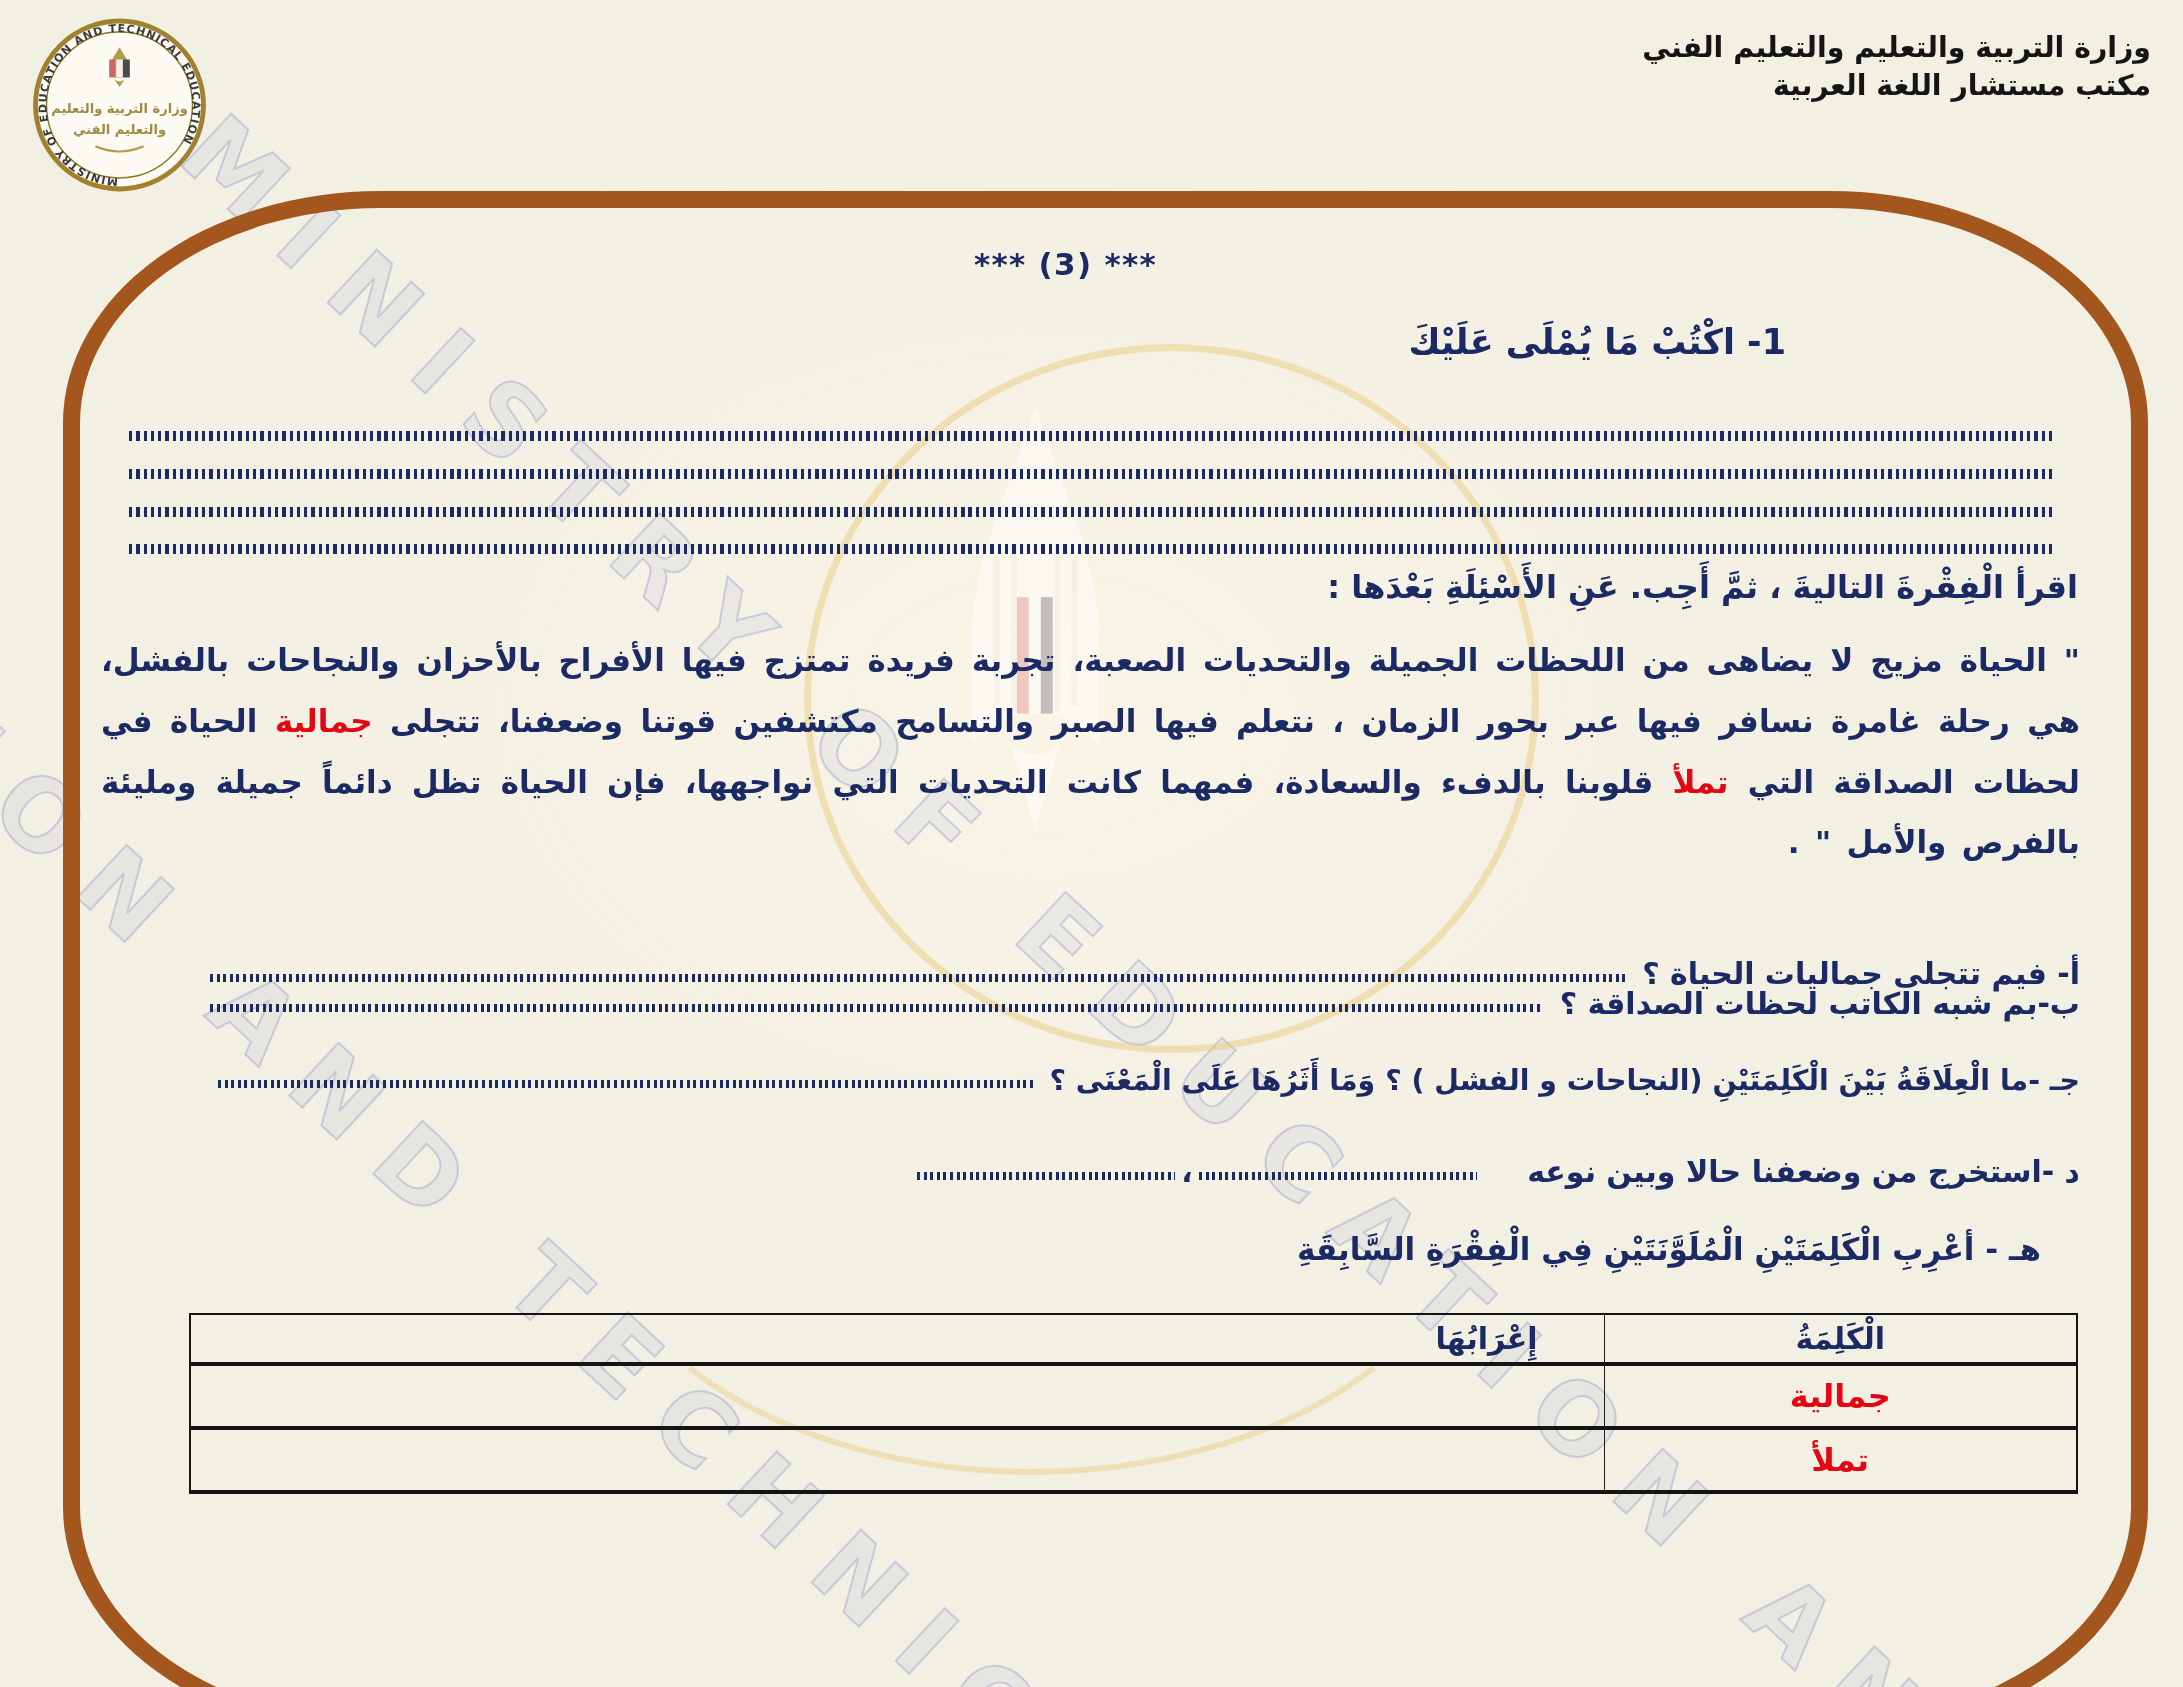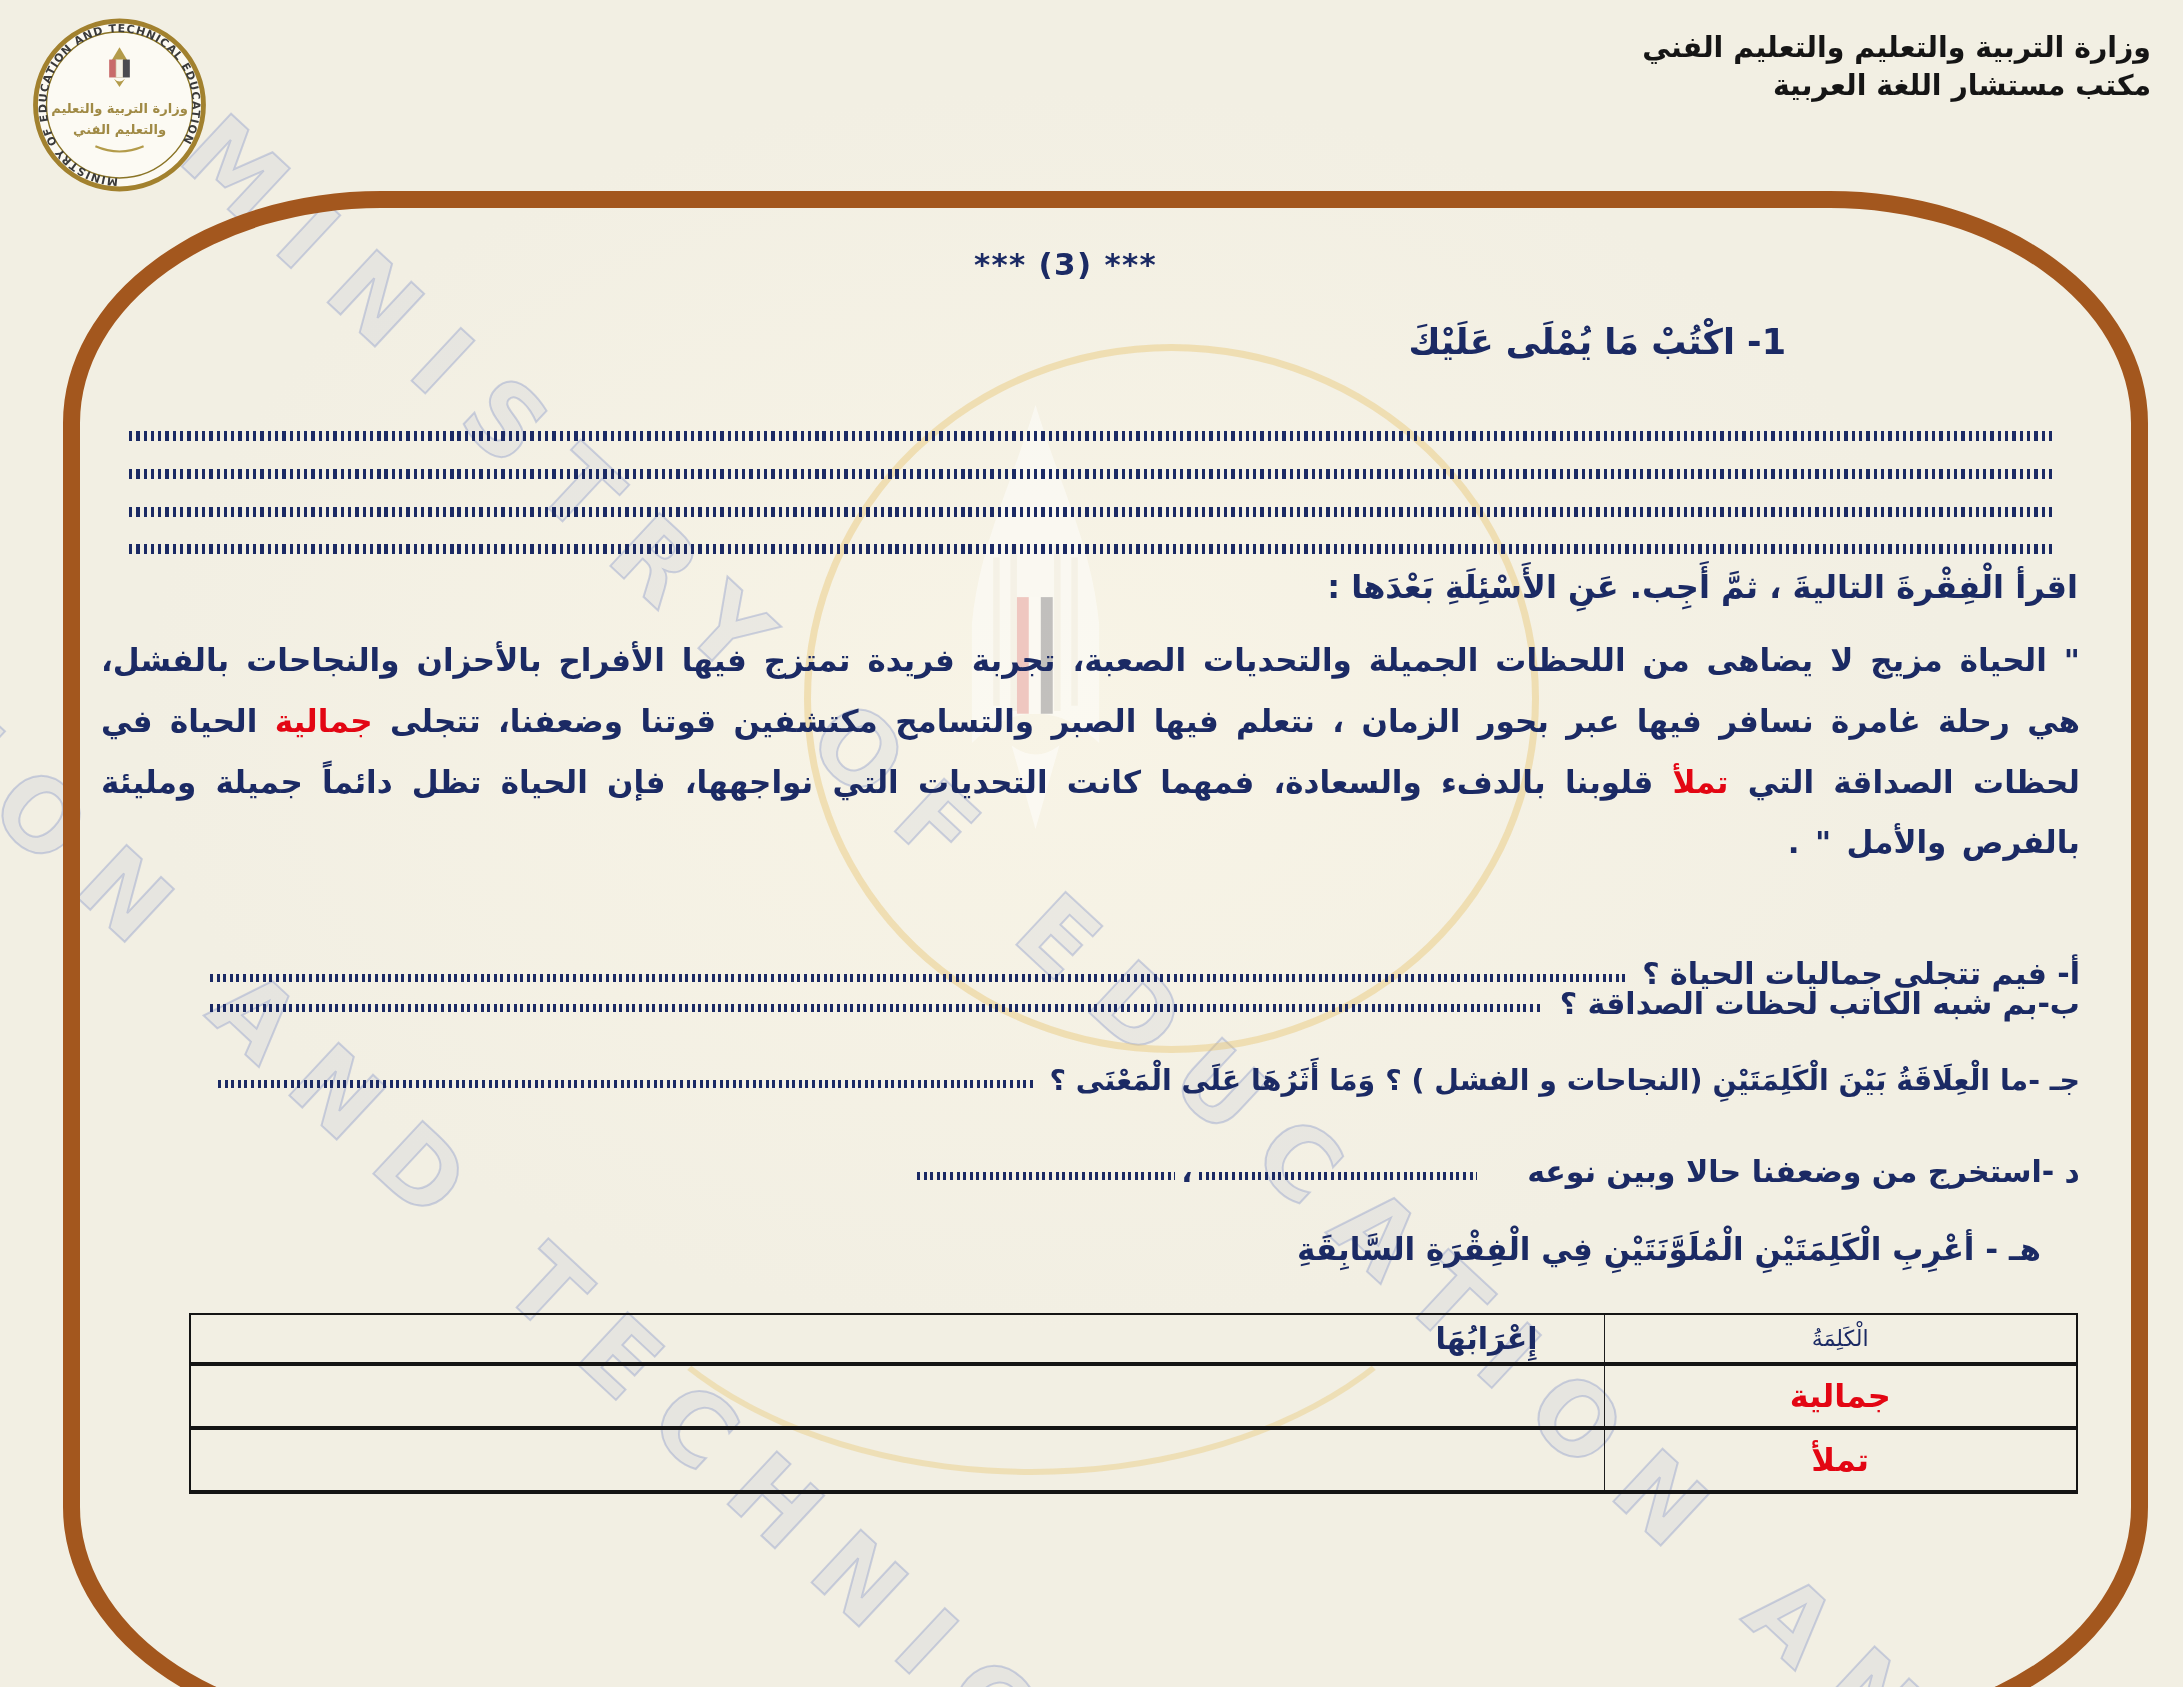--- a/index.html
+++ b/index.html
@@ -69,21 +69,21 @@
   #qe{position:absolute;top:1231px;right:142px;font-size:31px;font-weight:bold;direction:rtl;text-align:right;}
 
   
   #parse-table{position:absolute;left:189px;top:1313px;width:1889px;
                border-collapse:collapse;direction:rtl;table-layout:fixed;
                border:2.6px solid #141414;}
   #parse-table td,#parse-table th{border-left:1.3px solid #1d1d1d;border-right:1.3px solid #1d1d1d;
                border-bottom:4px solid #141414;padding:0;}
   #parse-table .hrow{height:50px;}
   #parse-table .drow{height:64px;}
-  .th-word{font-size:22px;font-weight:normal;color:#1b2a64;text-align:center;}
+  .th-word{font-size:30px;font-weight:bold;color:#1b2a64;text-align:center;}
   .th-parsing{font-size:30px;font-weight:bold;color:#1b2a64;text-align:right;padding-right:66px !important;}
   .word-cell{color:#e30613;font-size:32px;font-weight:bold;text-align:center;}
   .parsing-cell{font-size:28px;}
 </style>
 </head>
 <body>
 
 <div id="page">
 
   <div class="wm" id="wm1">MINISTRY OF EDUCATION AND TE</div>

